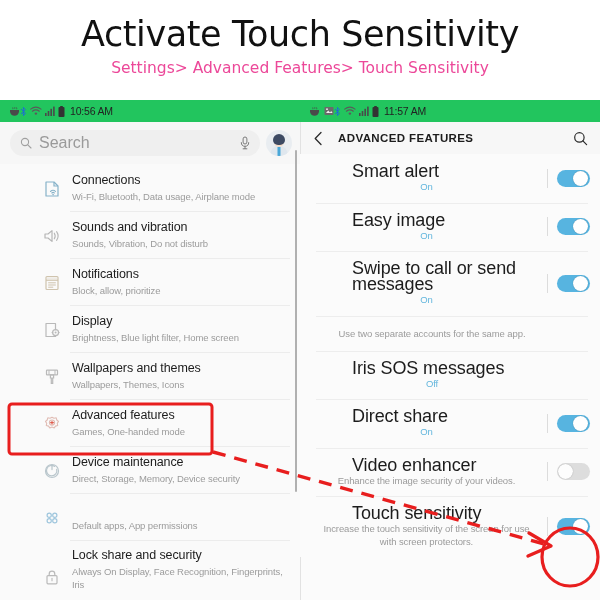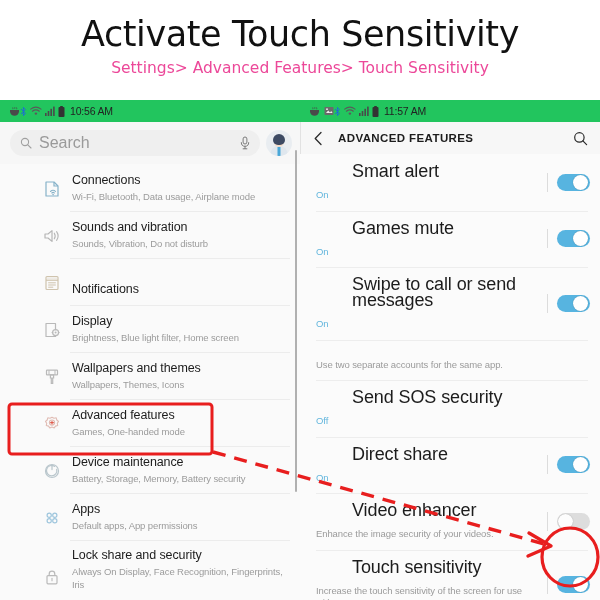--- a/index.html
+++ b/index.html
@@ -114,21 +114,21 @@
   
   .rrow{
     position:relative;display:flex;align-items:center;
     padding:9px 10px 9px 16px;box-sizing:border-box;background:#fbfbfb;
   }
   .rrow + .rrow:before{
     content:"";position:absolute;left:16px;right:12px;top:0;height:1px;background:#ededed;
   }
   .rrow-txt{flex:1;min-width:0;}
   .rrow-title{font-size:18px;color:#1c1c1c;line-height:16px;letter-spacing:-0.1px;margin-left:36px;}
-  .rrow-sub{font-size:9.5px;line-height:12.5px;margin-top:10px;letter-spacing:-0.1px;color:#9b9b9b;}
+  .rrow-sub{font-size:9.5px;line-height:12.5px;margin-top:2px;letter-spacing:-0.1px;color:#9b9b9b;text-align:center;}
   .rrow-sub.state{color:#63b6dd;}
 
   .tog-wrap{flex:0 0 auto;display:flex;align-items:center;gap:9px;padding-left:10px;}
   .tog-div{width:1px;height:19px;background:#dcdcdc;}
   .toggle{
     position:relative;width:33px;height:17px;border-radius:9px;background:#57b4e0;
   }
   .toggle .knob{
     position:absolute;top:1px;left:16px;width:15px;height:15px;border-radius:50%;
     background:#ffffff;box-shadow:0 0 1px rgba(0,0,0,.35);
@@ -261,20 +261,21 @@
           <div class="row-ico">
             <svg class="ic" width="20" height="20" viewBox="0 0 20 20" aria-hidden="true">
               <rect x="4" y="3.5" width="12" height="13" rx="1" stroke="#cfc3ad" stroke-width="1.2" fill="none"></rect>
               <path d="M4 7.2h12" stroke="#cfc3ad" stroke-width="1.2"></path>
               <path d="M6.2 9.8h7.6M6.2 12h7.6M6.2 14.2h5" stroke="#cfc3ad" stroke-width="1"></path>
               <path d="M6 4.6v1M8 4.6v1M10 4.6v1M12 4.6v1M14 4.6v1" stroke="#cfc3ad" stroke-width=".9"></path>
             </svg>
           </div>
           <div class="row-txt">
             <div class="row-title">Notifications</div>
+            <div class="row-sub">Block, allow, prioritize</div>
           </div>
         </div>
 
         <div class="row">
           <div class="row-ico">
             <svg class="ic" width="20" height="20" viewBox="0 0 20 20" aria-hidden="true">
               <path d="M4 3.5h9.5v13H4z" stroke="#b9b9b9" stroke-width="1.2" fill="none" stroke-linejoin="round"></path>
               <circle cx="13.6" cy="12.6" r="3" stroke="#b9b9b9" stroke-width="1.2" fill="#fafafa"></circle>
               <circle cx="13.6" cy="12.6" r="1" fill="#b9b9b9"></circle>
               <path d="M13.6 9v.9M13.6 15.3v.9M10 12.6h.9M16.3 12.6h.9" stroke="#b9b9b9" stroke-width="1" stroke-linecap="round"></path>
@@ -318,35 +319,34 @@
         <div class="row">
           <div class="row-ico">
             <svg class="ic" width="20" height="20" viewBox="0 0 20 20" aria-hidden="true">
               <circle cx="10" cy="10" r="6.5" stroke="#b9c6cc" stroke-width="1.2" fill="none"></circle>
               <path d="M10 5.2v3.4" stroke="#b9c6cc" stroke-width="1.2" stroke-linecap="round"></path>
               <path d="M12.6 5.4a5.2 5.2 0 1 0 2.1 3" stroke="#b9c6cc" stroke-width="1.2" fill="none" stroke-linecap="round"></path>
             </svg>
           </div>
           <div class="row-txt">
             <div class="row-title">Device maintenance</div>
-            <div class="row-sub">Battery, Storage, Memory, Battery security</div>
+            <div class="row-sub">Direct, Storage, Memory, Device security</div>
           </div>
         </div>
 
         <div class="row">
           <div class="row-ico">
             <svg class="ic" width="20" height="20" viewBox="0 0 20 20" aria-hidden="true">
               <circle cx="7.2" cy="7.2" r="2.1" stroke="#9fc6dd" stroke-width="1.2" fill="none"></circle>
               <circle cx="12.8" cy="7.2" r="2.1" stroke="#9fc6dd" stroke-width="1.2" fill="none"></circle>
               <circle cx="7.2" cy="12.8" r="2.1" stroke="#9fc6dd" stroke-width="1.2" fill="none"></circle>
               <circle cx="12.8" cy="12.8" r="2.1" stroke="#9fc6dd" stroke-width="1.2" fill="none"></circle>
             </svg>
           </div>
           <div class="row-txt">
-            <div class="row-title">Apps</div>
             <div class="row-sub">Default apps, App permissions</div>
           </div>
         </div>
 
         <div class="row">
           <div class="row-ico">
             <svg class="ic" width="20" height="20" viewBox="0 0 20 20" aria-hidden="true">
               <rect x="5" y="8.6" width="10" height="8.2" rx="1" stroke="#b9b9b9" stroke-width="1.2" fill="none"></rect>
               <path d="M7.2 8.6V6.9a2.8 2.8 0 0 1 5.6 0v1.7" stroke="#b9b9b9" stroke-width="1.2" fill="none"></path>
               <path d="M10 11.4v2.4" stroke="#b9b9b9" stroke-width="1.1" stroke-linecap="round"></path>
@@ -437,21 +437,21 @@
           <div class="tog-wrap">
             <div class="tog-div"></div>
             <div class="toggle">
                 <div class="knob"></div>
               </div>
           </div>
         </div>
 
         <div class="rrow">
           <div class="rrow-txt">
-            <div class="rrow-title">Games mute</div>
+            <div class="rrow-title">Easy image</div>
             <div class="rrow-sub state">On</div>
           </div>
           <div class="tog-wrap">
             <div class="tog-div"></div>
             <div class="toggle">
                 <div class="knob"></div>
               </div>
           </div>
         </div>
 
@@ -470,21 +470,21 @@
 
         <div class="rrow">
           <div class="rrow-txt">
             <div class="rrow-sub">Use two separate accounts for the same app.</div>
           </div>
           <div class="tog-spacer"></div>
         </div>
 
         <div class="rrow">
           <div class="rrow-txt">
-            <div class="rrow-title">Send SOS security</div>
+            <div class="rrow-title">Iris SOS messages</div>
             <div class="rrow-sub state">Off</div>
           </div>
           <div class="tog-spacer"></div>
         </div>
 
         <div class="rrow">
           <div class="rrow-txt">
             <div class="rrow-title">Direct share</div>
             <div class="rrow-sub state">On</div>
           </div>

